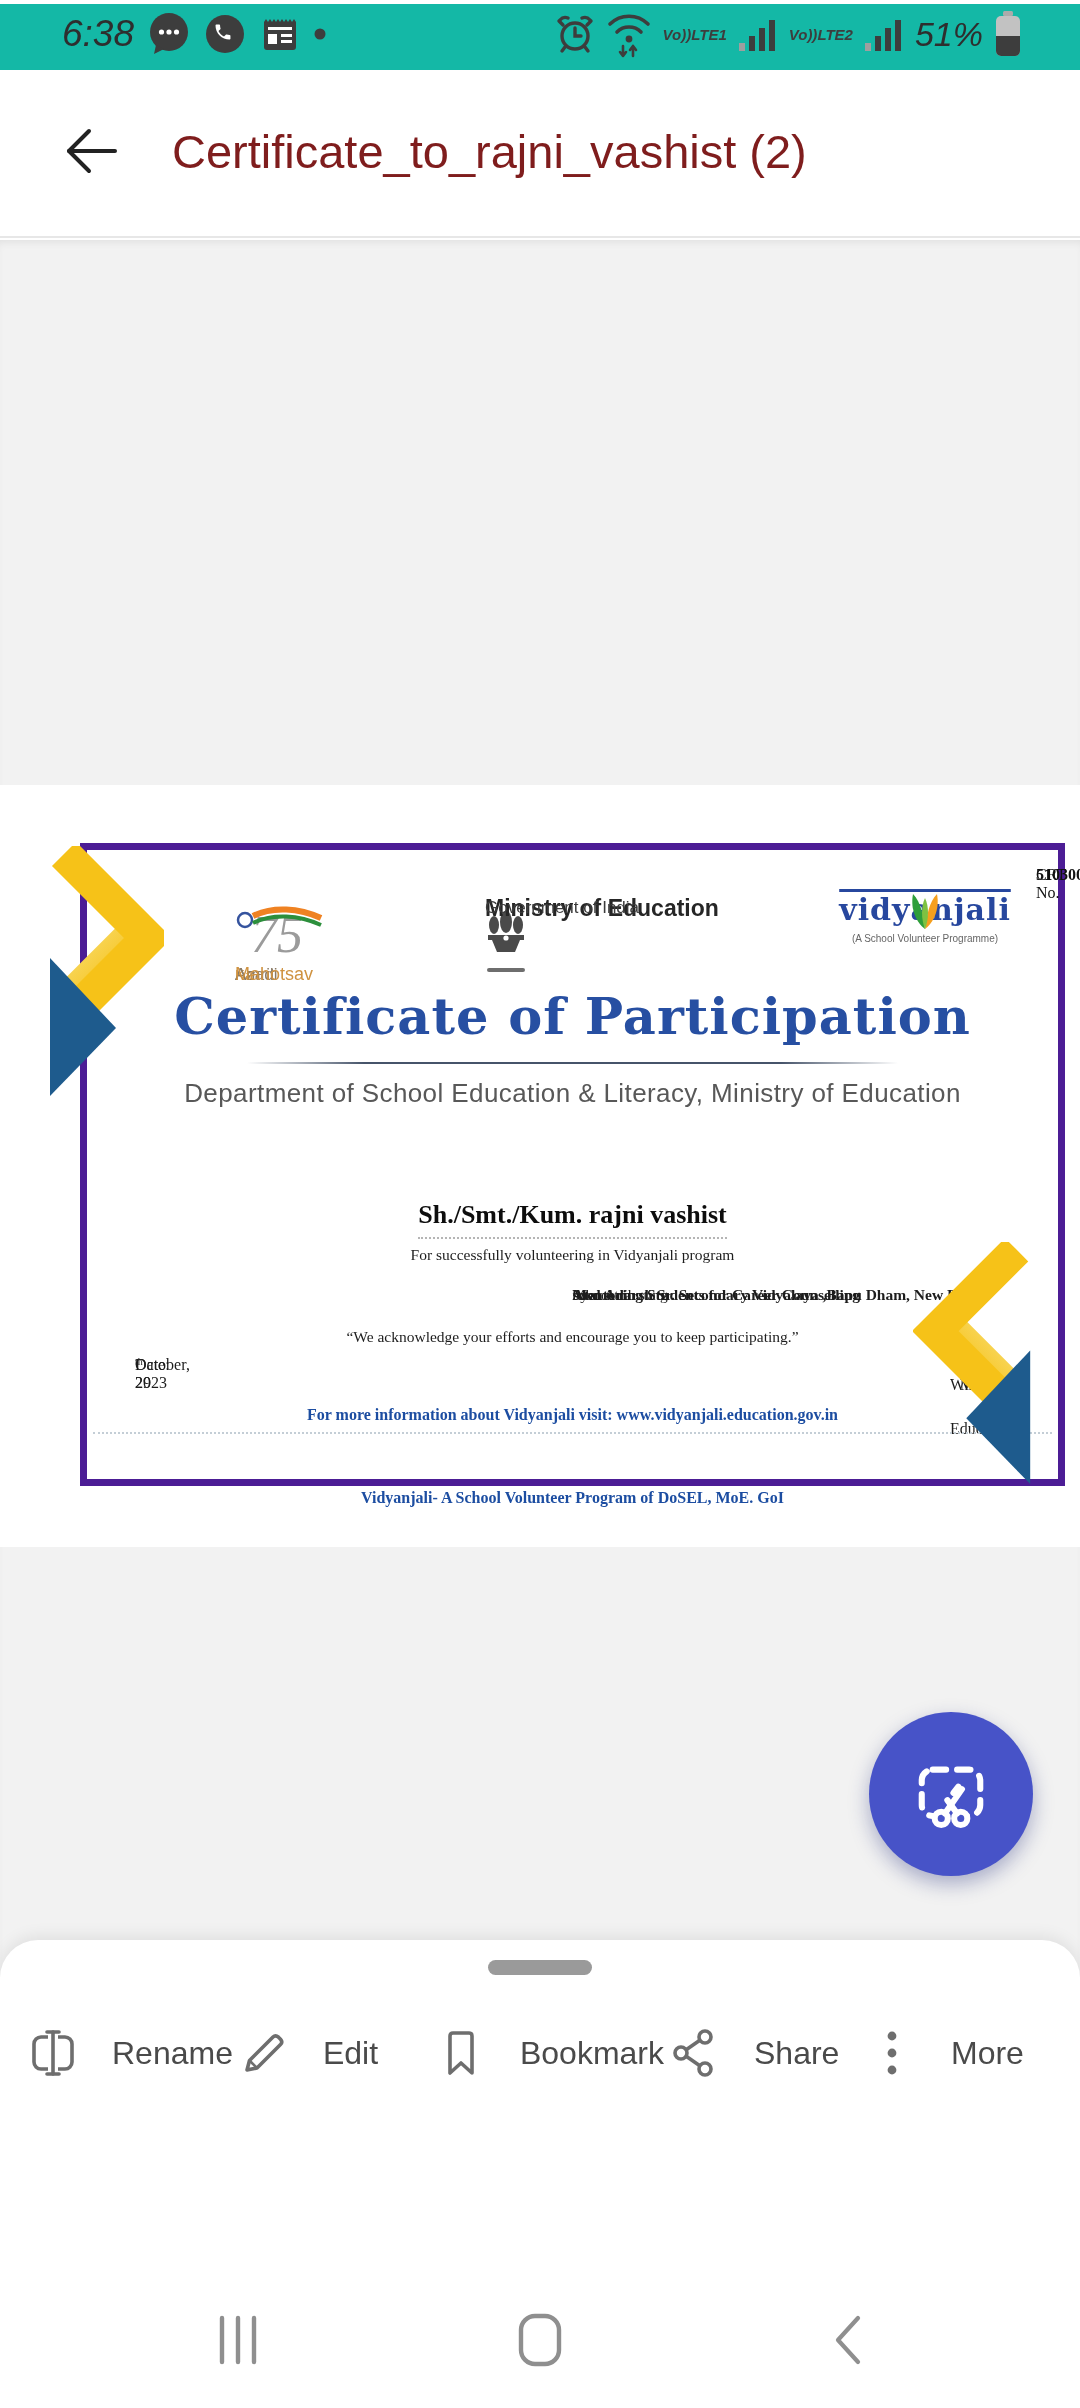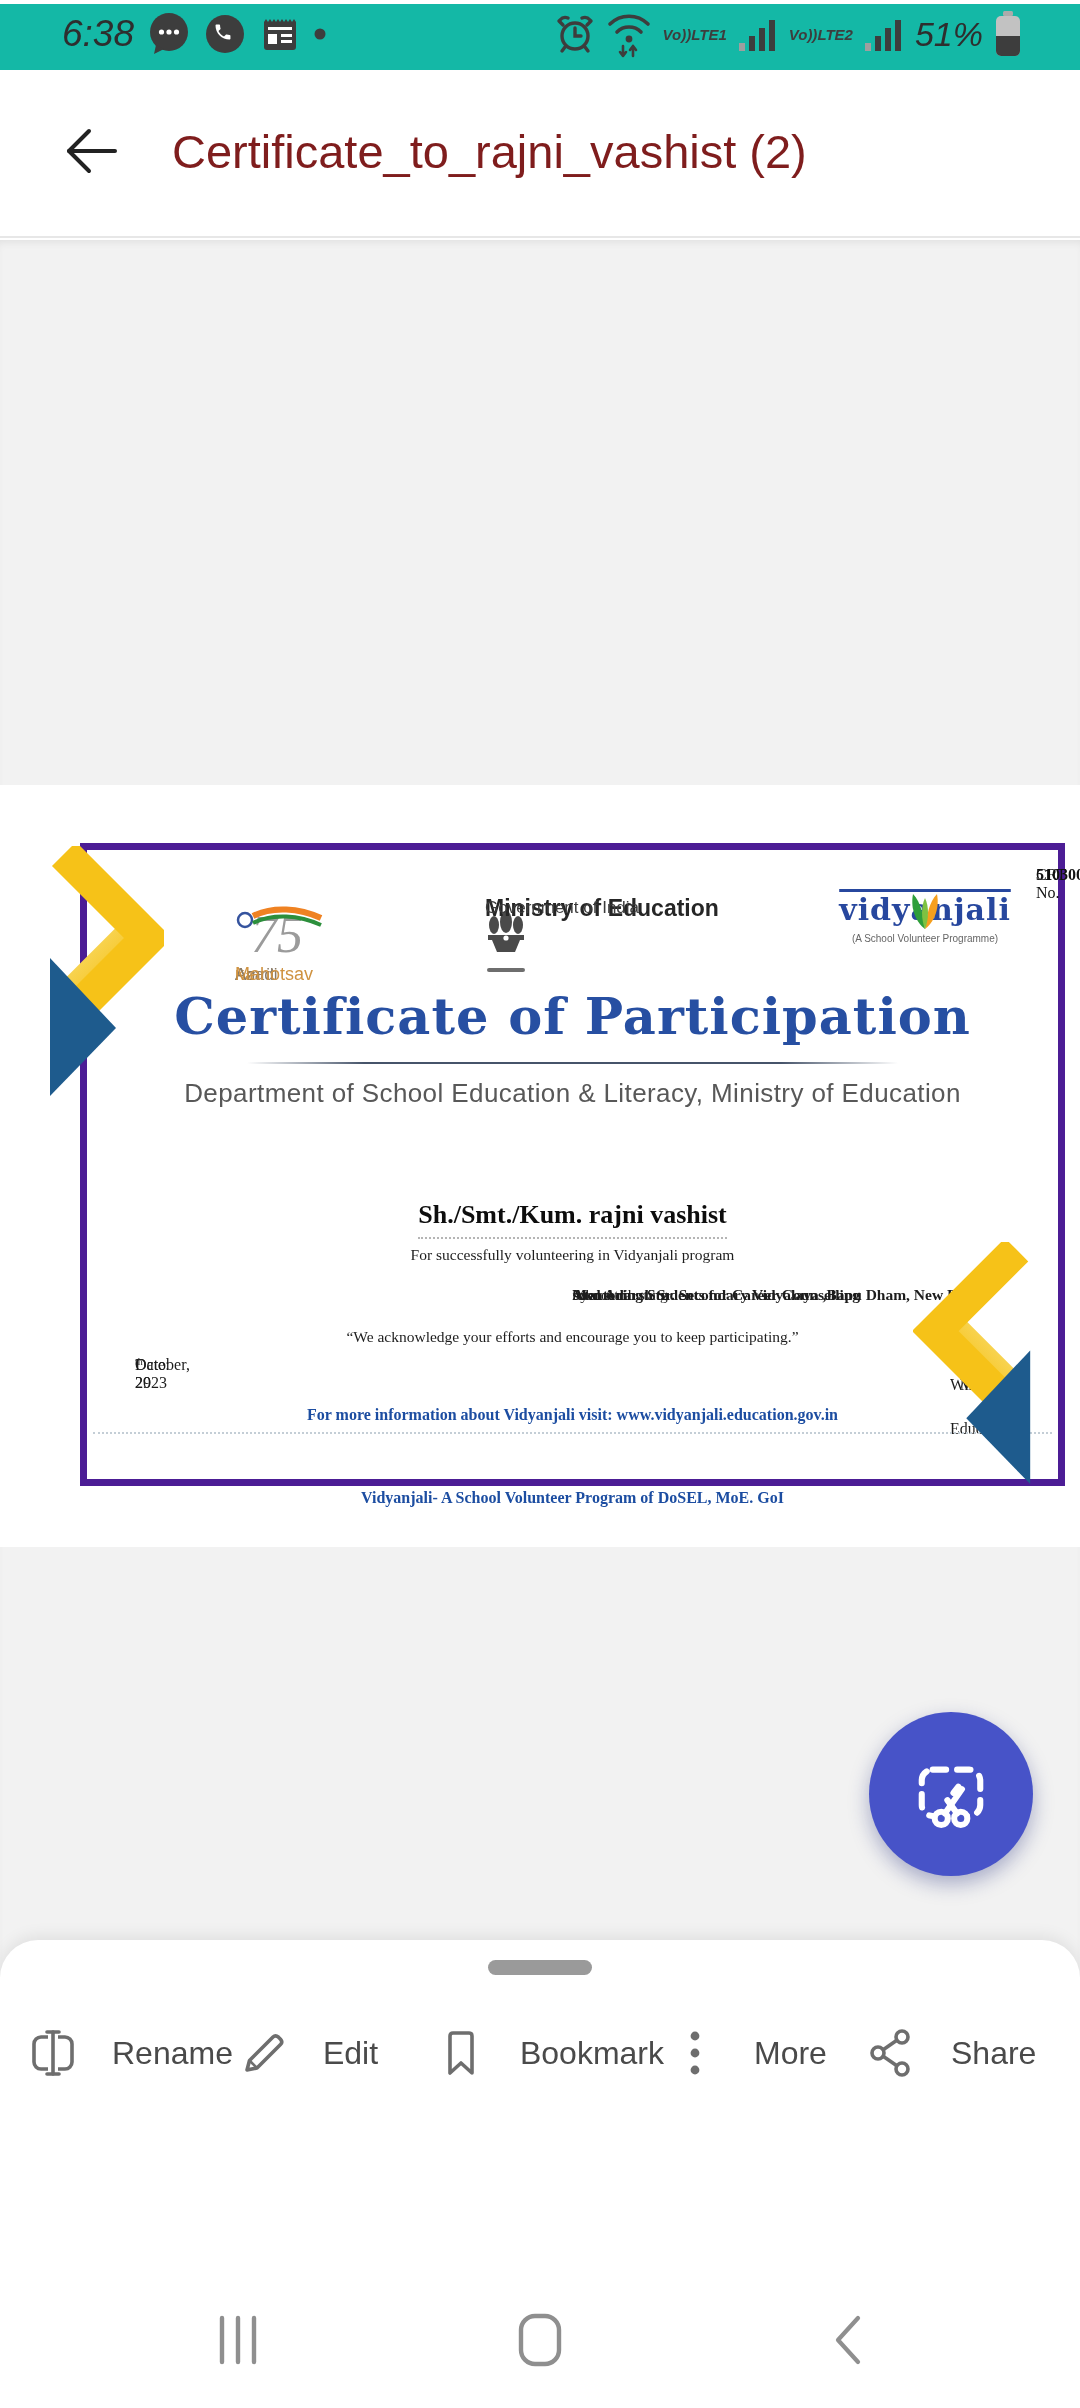--- a/index.html
+++ b/index.html
@@ -345,40 +345,40 @@
 
       <div class="action">
         <svg width="62" height="62" viewBox="0 0 62 62">
           <path d="M20,14 Q20,11 23,11 H39 Q42,11 42,14 V51 L31,41 L20,51 Z" fill="none" stroke="#6e6e6e" stroke-width="3.6" stroke-linejoin="round"></path>
         </svg>
         <span class="action-label">Bookmark</span>
       </div>
 
       <div class="action">
         <svg width="62" height="62" viewBox="0 0 62 62">
-          <circle cx="31" cy="14" r="4.4" fill="#6e6e6e"></circle>
-          <circle cx="31" cy="31" r="4.4" fill="#6e6e6e"></circle>
-          <circle cx="31" cy="48" r="4.4" fill="#6e6e6e"></circle>
-        </svg>
-        <span class="action-label">More</span>
-      </div>
-
-      <div class="action">
-        <svg width="62" height="62" viewBox="0 0 62 62">
           <g fill="none" stroke="#6e6e6e" stroke-width="3.6">
             <circle cx="41" cy="15" r="6"></circle>
             <circle cx="17" cy="31" r="6"></circle>
             <circle cx="41" cy="47" r="6"></circle>
             <line x1="22.5" y1="27.5" x2="35.5" y2="18.5"></line>
             <line x1="22.5" y1="34.5" x2="35.5" y2="43.5"></line>
           </g>
         </svg>
         <span class="action-label">Share</span>
       </div>
 
+      <div class="action">
+        <svg width="62" height="62" viewBox="0 0 62 62">
+          <circle cx="31" cy="14" r="4.4" fill="#6e6e6e"></circle>
+          <circle cx="31" cy="31" r="4.4" fill="#6e6e6e"></circle>
+          <circle cx="31" cy="48" r="4.4" fill="#6e6e6e"></circle>
+        </svg>
+        <span class="action-label">More</span>
+      </div>
+
     </div>
   </div>
 
   <div class="nav">
     <div class="nav-btn nav-recents">
       <svg width="48" height="52" viewBox="0 0 48 52">
         <g stroke="#8f8f8f" stroke-width="4.4" stroke-linecap="round">
           <line x1="8" y1="4" x2="8" y2="48"></line>
           <line x1="24" y1="4" x2="24" y2="48"></line>
           <line x1="40" y1="4" x2="40" y2="48"></line>

